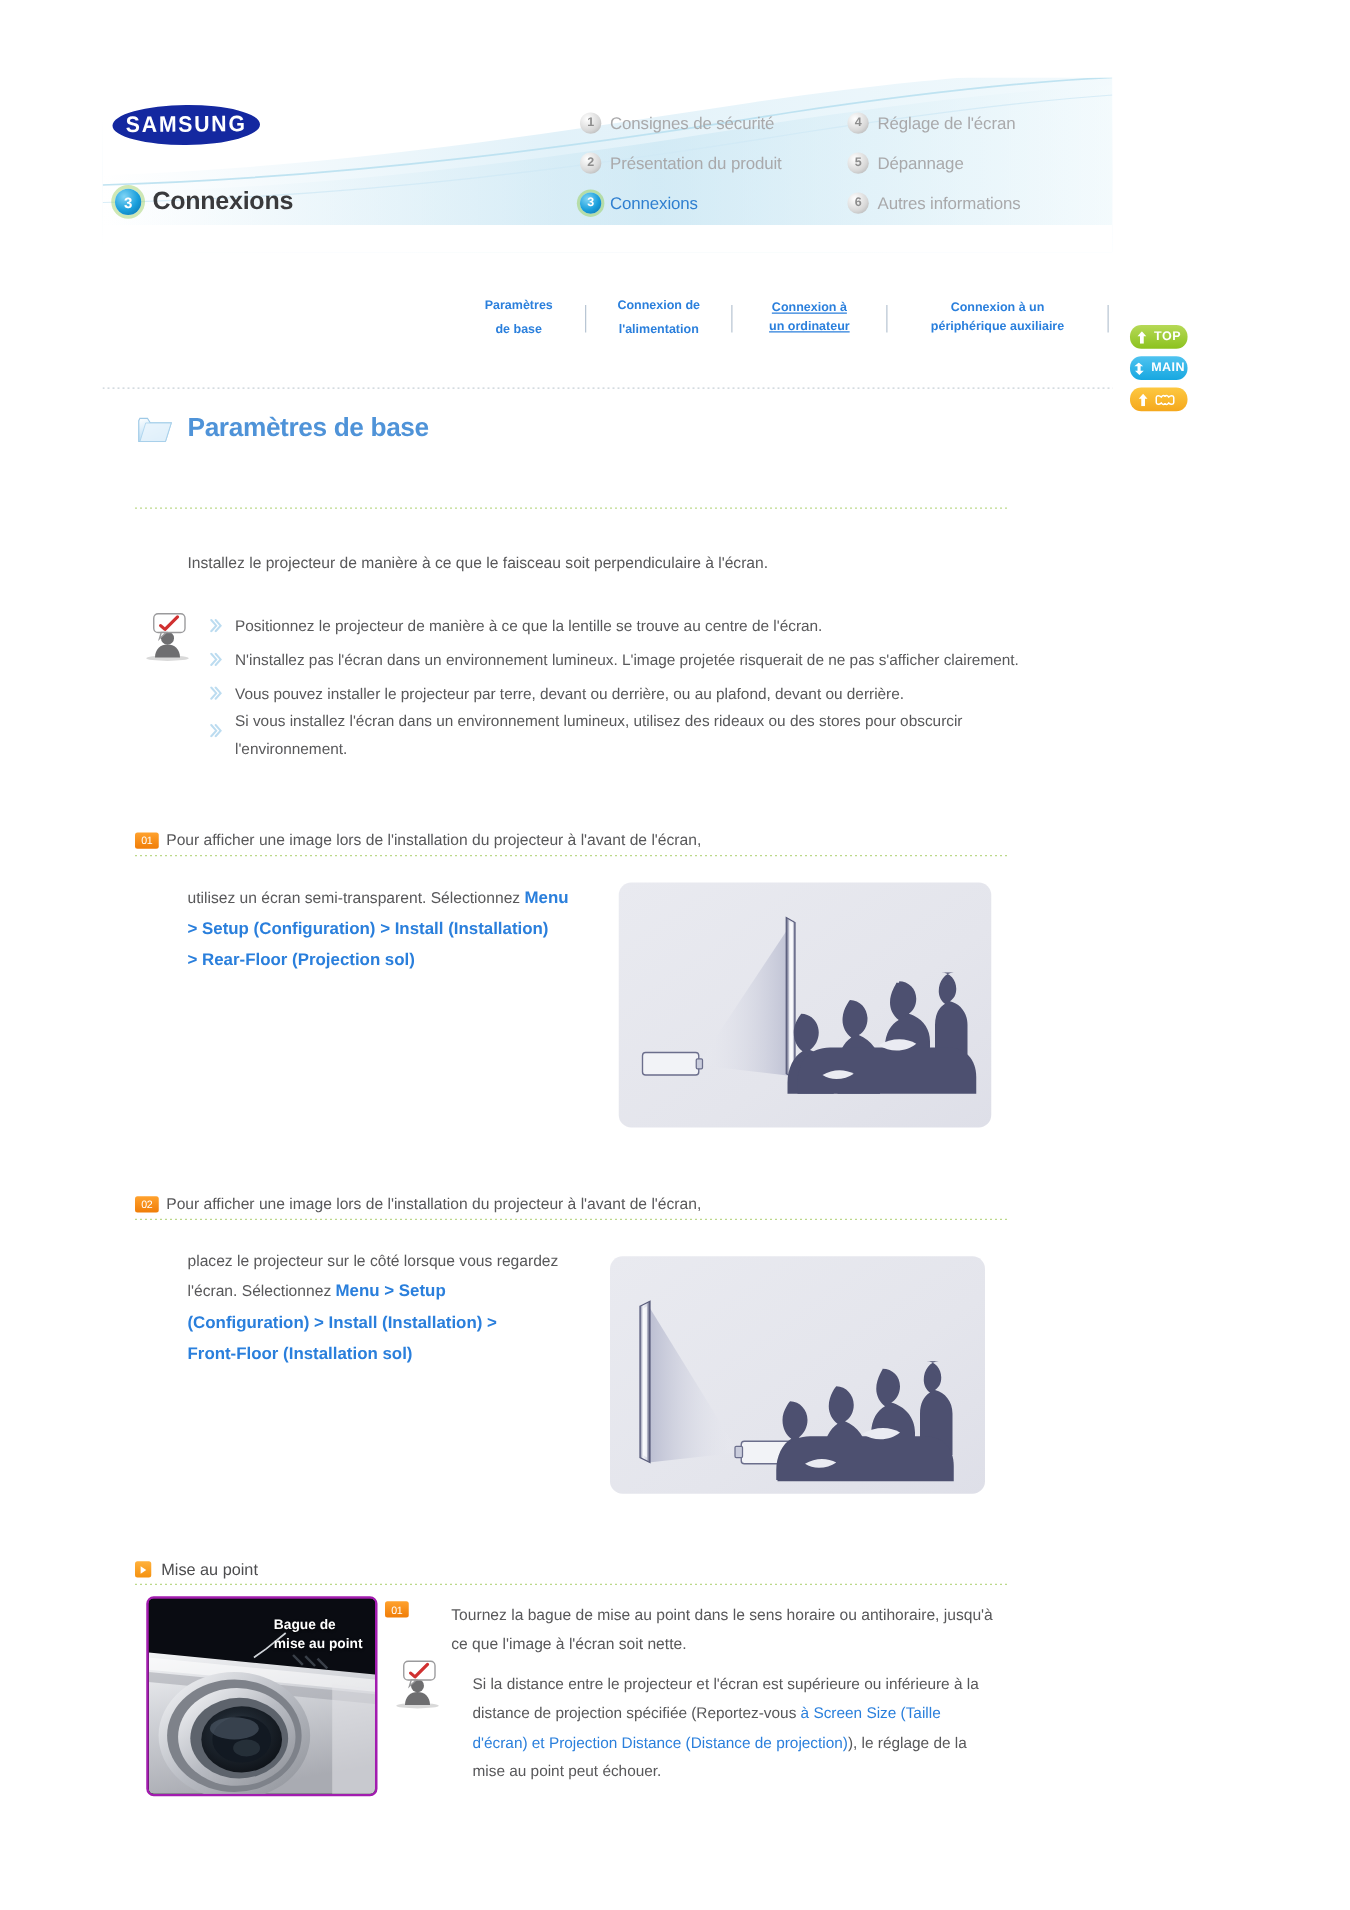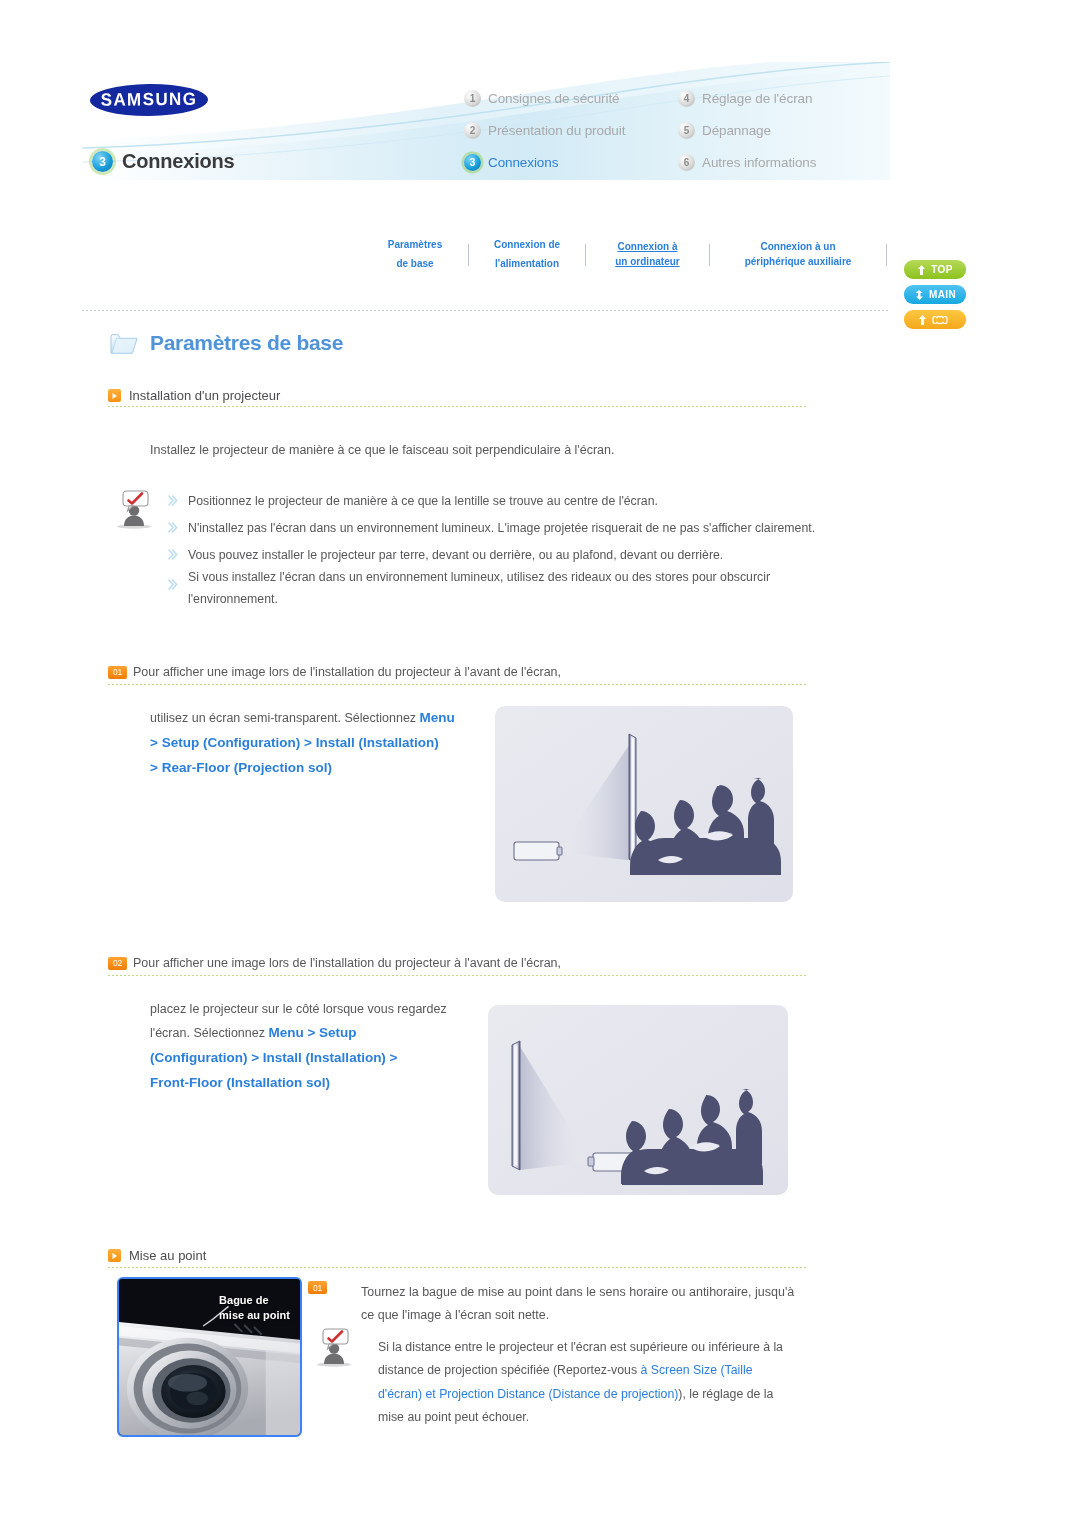--- a/index.html
+++ b/index.html
@@ -96,21 +96,21 @@
   .tab.t1 .l2, .tab.t2 .l2 { margin-top: -16px; }
 
   .dotline {
     position: absolute; left: 0; top: 72px; width: 808px; height: 1px;
     background-image: linear-gradient(to right, #c6cfd6 0 2px, transparent 2px 4px);
     background-size: 4px 1px;
   }
 
   .sidebtns { position: absolute; left: 822px; top: 22px; display: flex; flex-direction: column; gap: 6px; }
   .sbtn {
-    width: 62px; height: 19px; border-radius: 9px;
+    width: 46px; height: 19px; border-radius: 9px;
     display: flex; align-items: center; justify-content: center; gap: 5px;
     color: #fff; font-size: 10px; font-weight: bold; letter-spacing: 0.4px;
   }
   .sbtn.top  { background: linear-gradient(180deg,#b6d957,#8cc21e); }
   .sbtn.main { background: linear-gradient(180deg,#4fc3f0,#17a7e0); }
   .sbtn.home { background: linear-gradient(180deg,#fdc841,#f5a81c); }
   .sbtn svg { display:block; }
 
   
   .sec-title {
@@ -173,21 +173,21 @@
   
   .illus {
     position: absolute;
     background: linear-gradient(145deg,#e9eaf0 0%, #e4e5ec 60%, #dedfe8 100%);
     border-radius: 10px;
   }
 
   
   .photo {
     position: absolute;
-    border: 2px solid #3b82f6;
+    border: 2px solid #a21caf;
     border-radius: 6px;
     overflow: hidden;
     background: #0b0b10;
   }
   .photo-inner { position: absolute; inset: 0; }
   .photo-label {
     position: absolute; right: 10px; top: 14px;
     color: #fff; font-size: 11px; font-weight: bold; line-height: 1.35;
     text-align: left; text-shadow: 0 1px 2px rgba(0,0,0,.8);
   }
@@ -315,28 +315,20 @@
           <stop offset="45%" stop-color="#d8ecfa"></stop>
           <stop offset="100%" stop-color="#a8d4ef"></stop>
         </linearGradient>
       </defs>
       <path d="M3 7 L3 25 L26 25 L31 9 L13 9 L10.5 5 L4 5 Z" fill="url(#fg)" stroke="#9ec9e6" stroke-width="1"></path>
       <path d="M9 9 L31 9 L26 25 L4 25 Z" fill="#eaf5fd" opacity="0.85" stroke="#a9d2ec" stroke-width="0.8"></path>
     </svg>
     <div class="sec-title-text">Paramètres de base</div>
   </div>
 
-  <div class="subhead" style="top:388px;">
-    <span class="sq-badge">
-      <svg width="8" height="8" viewBox="0 0 8 8">
-          <path d="M1.5 1 L6 4 L1.5 7 Z" fill="#fff"></path>
-        </svg>
-    </span>
-    <span class="subhead-text">Installation d'un projecteur</span>
-  </div>
   <div class="greenline" style="top:406px;"></div>
 
   <div class="body-p" style="left:150px; top:440px; width:720px;">Installez le projecteur de manière à ce que le faisceau soit perpendiculaire à l'écran.</div>
 
   <svg class="tip-icon" style="left:112px; top:488px;" viewBox="0 0 44 44">
     <ellipse cx="22" cy="38.5" rx="17" ry="2.2" fill="#d9d9d9"></ellipse>
     <path d="M12 38 C12 31 16.5 27.5 22 27.5 C27.5 27.5 32 31 32 38 Z" fill="#6e6e70"></path>
     <circle cx="22" cy="22.5" r="5.2" fill="#6e6e70"></circle>
     <rect x="11" y="3" width="25" height="15" rx="3.5" fill="#ffffff" stroke="#9a9a9c" stroke-width="1.1"></rect>
     <path d="M17 18 L15.5 23 L21 18 Z" fill="#ffffff" stroke="#9a9a9c" stroke-width="1.1"></path>

